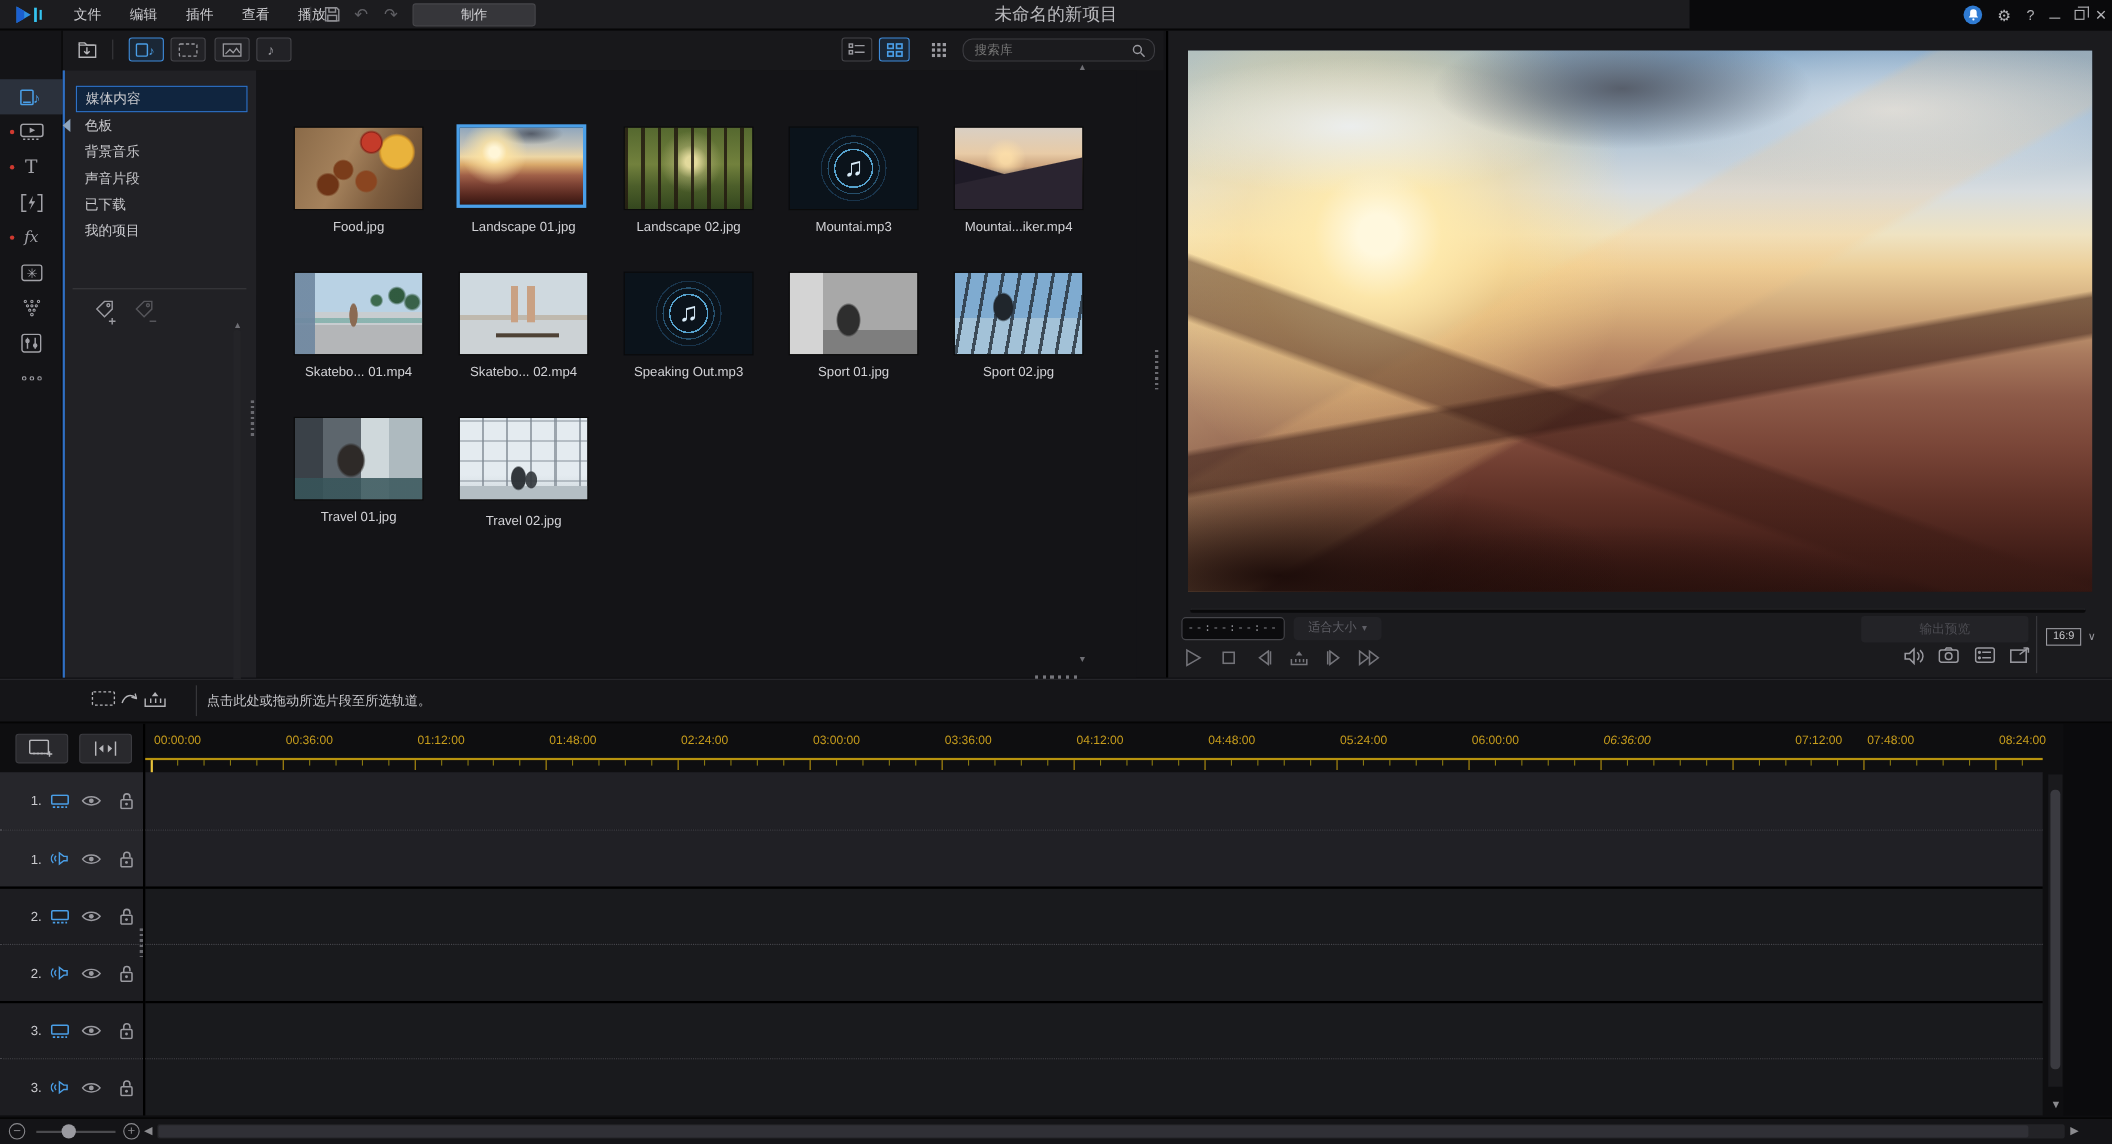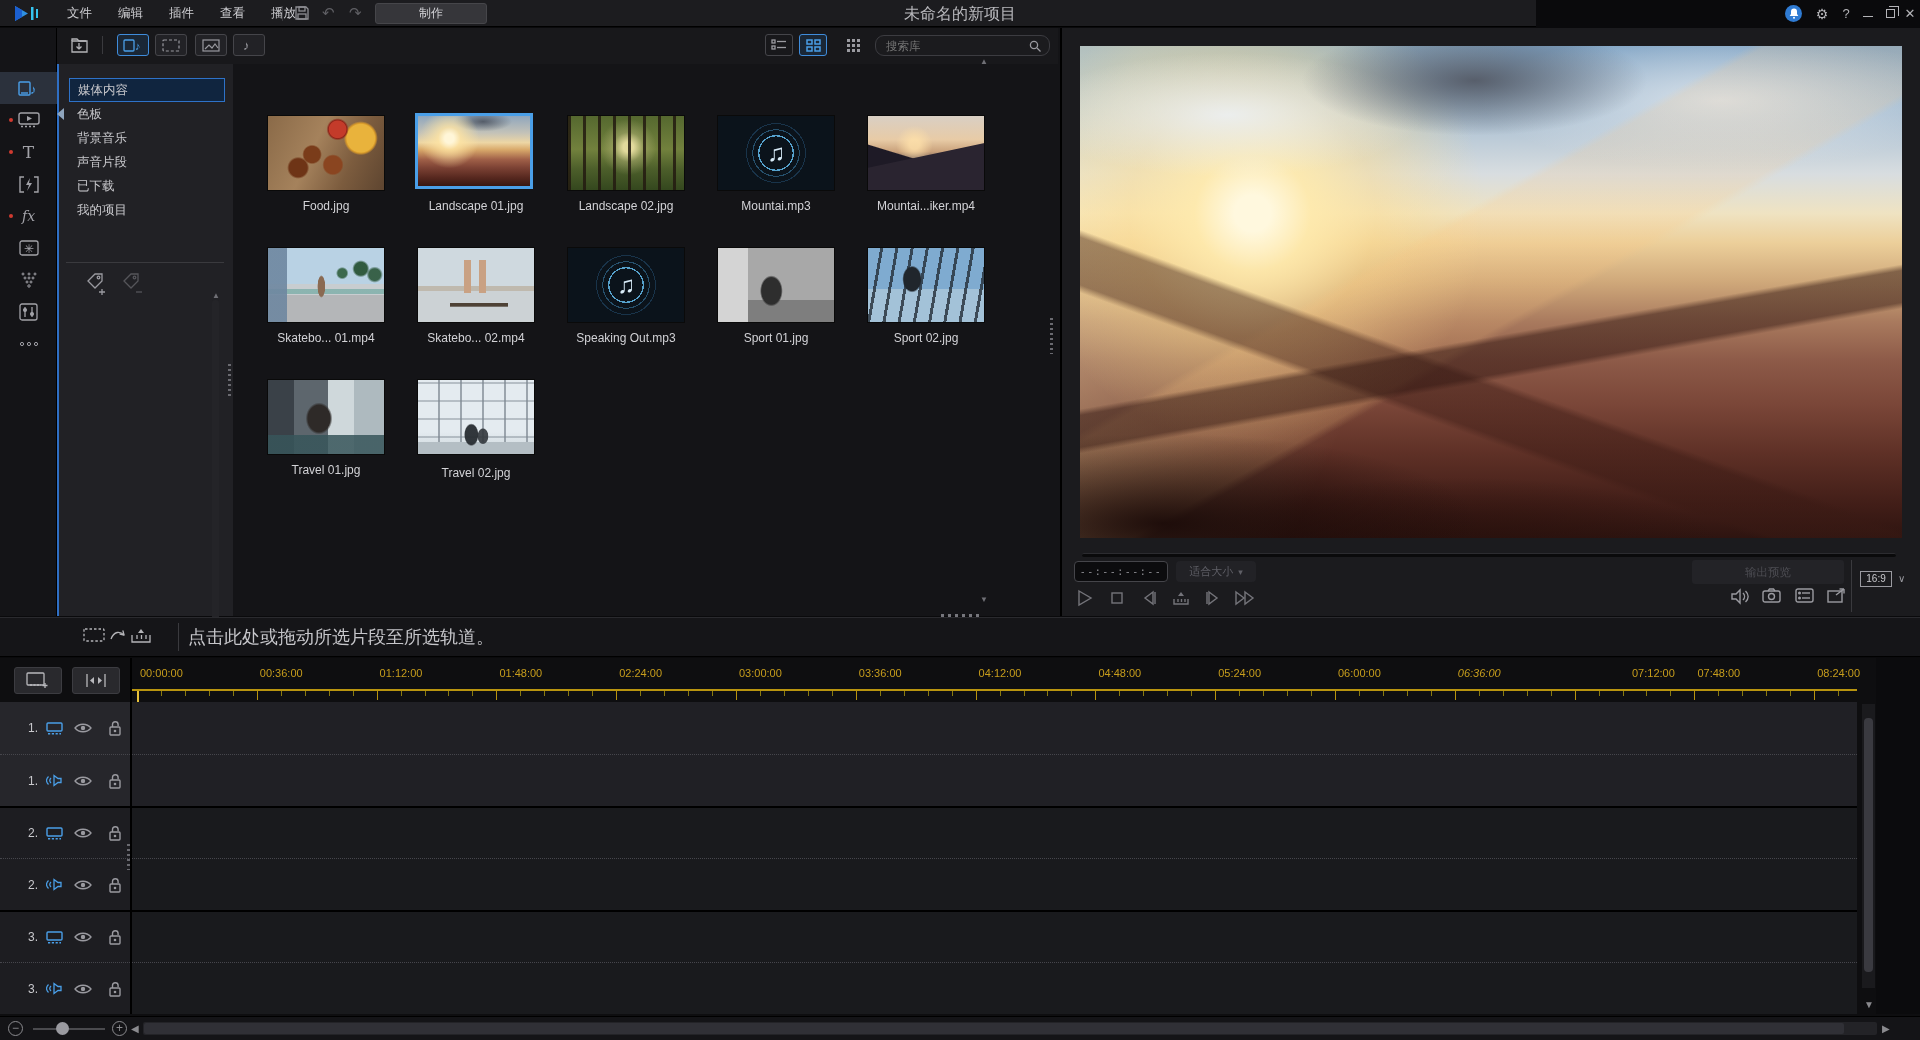--- a/index.html
+++ b/index.html
@@ -150,21 +150,21 @@
   #pv-aspect{position:absolute;left:798px;top:543px;width:32px;height:16px;border:1px solid #9a9aa0;color:#c8c8cc;font-size:10px;text-align:center;line-height:14px;}
   #pv-aspect-chev{position:absolute;left:836px;top:545px;color:#9a9aa0;font-size:10px;}
 
   
   #hintbar{position:absolute;left:0;top:617px;width:1920px;height:40px;background:#151518;border-top:1px solid #2a2a2e;border-bottom:1px solid #000;}
   #split-dots{position:absolute;left:941px;top:-4px;width:40px;height:3px;
      background:repeating-linear-gradient(90deg,#76767c 0 3px,transparent 3px 7px);}
   .hic{position:absolute;top:9px;color:#b4b4b8;}
   .hic svg{stroke:#b4b4b8;fill:none;stroke-width:1.3;}
   #hint-div{position:absolute;left:178px;top:5px;width:1px;height:28px;background:#3a3a3e;}
-  #hint-text{position:absolute;left:188px;top:0;line-height:38px;font-size:18px;color:#c6c6ca;}
+  #hint-text{position:absolute;left:188px;top:0;line-height:38px;font-size:12px;color:#c6c6ca;}
 
   
   #timeline{position:absolute;left:0;top:658px;width:1920px;height:358px;background:#0e0e10;}
   .tl-btn{position:absolute;top:9px;width:48px;height:27px;background:#29292d;border:1px solid #3c3c41;border-radius:3px;display:flex;align-items:center;justify-content:center;color:#b8b8bc;}
   .tl-btn svg{stroke:#b8b8bc;fill:none;stroke-width:1.3;}
   #ruler{position:absolute;left:0;top:0;width:1920px;height:44px;}
   .rlabel{position:absolute;top:9px;font-size:11px;color:#c79d1c;white-space:nowrap;}
   #ruler-base{position:absolute;left:130px;top:31px;width:1727px;height:2px;background:#b8940f;}
   .tick{position:absolute;top:33px;width:1px;height:5px;background:#8a7a10;}
   .tick.major{height:9px;background:#b8940f;}

